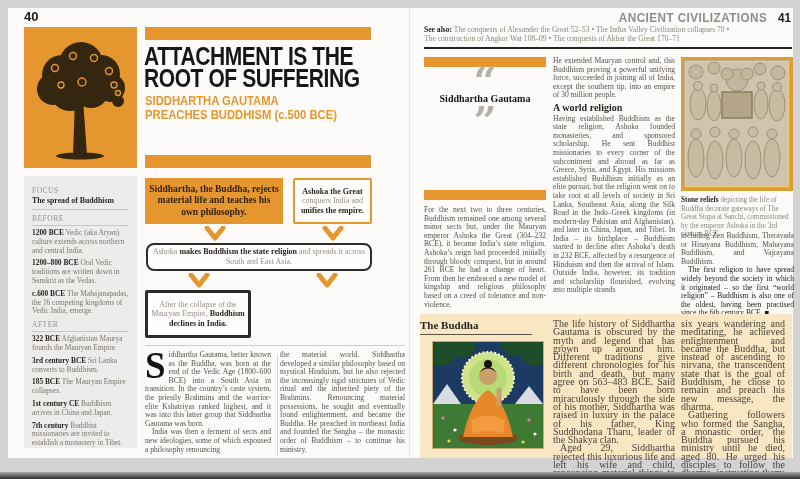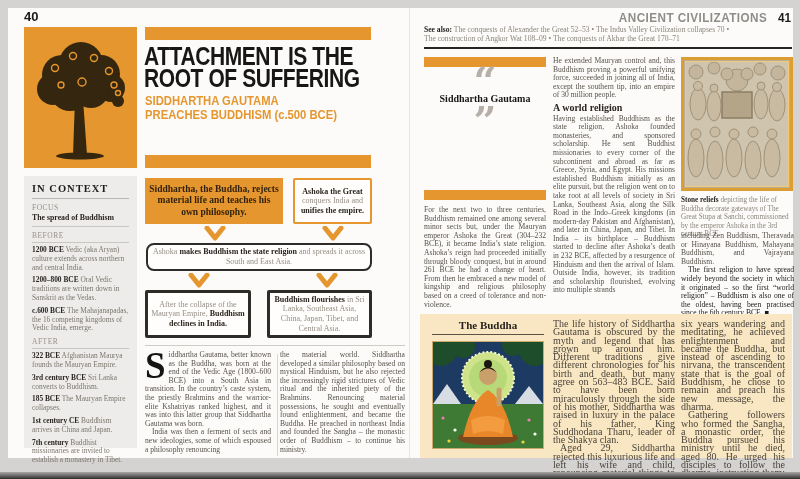--- a/index.html
+++ b/index.html
@@ -112,21 +112,20 @@
   </div>
 
   <div class="abs orange" style="left:137px;top:19px;width:226px;height:13px;"></div>
   <div class="abs big-title" style="left:136px;top:37px;">ATTACHMENT IS THE</div>
   <div class="abs big-title" style="left:136px;top:59px;">ROOT OF SUFFERING</div>
   <div class="abs sub-title" style="left:137px;top:86px;">SIDDHARTHA GAUTAMA</div>
   <div class="abs sub-title" style="left:137px;top:100px;">PREACHES BUDDHISM (c.500 BCE)</div>
   <div class="abs orange" style="left:137px;top:147px;width:226px;height:13px;"></div>
 
   <div class="abs sidebar" style="left:16px;top:168px;width:113px;height:272px;">
-    <div class="sb-head">IN CONTEXT</div>
     <div class="sb-label">FOCUS</div>
     <div class="sb-focus">The spread of Buddhism</div>
     <div class="sb-label sb-sec">BEFORE</div>
     <p class="sb-item"><span class="sb-date">1200 BCE</span> <span>Vedic (aka Aryan) culture extends across northern and central India.</span></p>
     <p class="sb-item"><span class="sb-date">1200–800 BCE</span> <span>Oral Vedic traditions are written down in Sanskrit as the Vedas.</span></p>
     <p class="sb-item"><span class="sb-date">c.600 BCE</span> <span>The Mahajanapadas, the 16 competing kingdoms of Vedic India, emerge.</span></p>
     <div class="sb-label sb-sec">AFTER</div>
     <p class="sb-item"><span class="sb-date">322 BCE</span> <span>Afghanistan Maurya founds the Mauryan Empire.</span></p>
     <p class="sb-item"><span class="sb-date">3rd century BCE</span> <span>Sri Lanka converts to Buddhism.</span></p>
     <p class="sb-item"><span class="sb-date">185 BCE</span> <span>The Mauryan Empire collapses.</span></p>
@@ -157,23 +156,20 @@
       </svg>
   </div>
   <div class="abs arrow" style="left:308px;top:265px;">
     <svg width="22" height="15" viewBox="0 0 22 15">
         <path d="M3 2 L11 12 L19 2" fill="none" stroke="#e5962e" stroke-width="5" stroke-linecap="round" stroke-linejoin="round"></path>
       </svg>
   </div>
   <div class="abs fbox fbox45" style="left:137px;top:282px;width:106px;height:48px;">
       <span><span>After the collapse of the Mauryan Empire, </span><span class="b">Buddhism declines in India.</span></span>
     </div>
-  <div class="abs fbox fbox45" style="left:259px;top:282px;width:105px;height:48px;">
-      <span><span class="b">Buddhism flourishes </span><span>in Sri Lanka, Southeast Asia, China, Japan, Tibet, and Central Asia.</span></span>
-    </div>
 
   <div class="abs" style="left:137px;top:337px;width:260px;height:1px;background:#cfccc8;"></div>
 
   <div class="abs bodytxt" style="left:137px;top:343px;width:126px;">
     <span class="dropcap">S</span>
     <p>iddhartha Gautama, better known as the Buddha, was born at the end of the Vedic Age (1800–600 BCE) into a South Asia in transition. In the country’s caste system, the priestly Brahmins and the warrior-elite Kshatriyas ranked highest, and it was into this latter group that Siddhartha Gautama was born.</p>
     <p class="ind">India was then a ferment of sects and new ideologies, some of which espoused a philosophy renouncing</p>
   </div>
   <div class="abs colrule" style="left:269px;top:346px;width:1px;height:102px;"></div>
   <div class="abs bodytxt" style="left:272px;top:343px;width:125px;">
@@ -244,21 +240,21 @@
       <rect width="106" height="128" fill="none" stroke="#b9ad93" stroke-width="2"></rect>
     </svg>
   </div>
   <div class="abs caption" style="left:673px;top:188px;width:112px;"><span><span class="b">Stone reliefs </span><span>depicting the life of Buddha decorate gateways of The Great Stupa at Sanchi, commissioned by the emperor Ashoka in the 3rd century BCE.</span></span></div>
   <div class="abs bodytxt" style="left:673px;top:224px;width:113px;">
     <p>including Zen Buddhism, Theravada or Hinayana Buddhism, Mahayana Buddhism, and Vajrayana Buddhism.</p>
     <p class="ind endmark">The first religion to have spread widely beyond the society in which it originated – so the first “world religion” – Buddhism is also one of the oldest, having been practised since the 6th century BCE. ■</p>
   </div>
 
   <div class="abs buddha-box" style="left:412px;top:306px;width:372px;height:144px;">
-    <div class="abs bb-head" style="left:12px;top:5px;width:112px;text-align:center;">The Buddha</div>
+    <div class="abs bb-head" style="left:0;top:5px;width:112px;">The Buddha</div>
     <div class="abs" style="left:12px;top:27px;width:112px;height:108px;border:1px solid #caa96f;box-sizing:border-box;">
       <svg width="110" height="106" viewBox="0 0 110 106">
         <rect width="110" height="106" fill="#1d3a63"></rect>
         <g fill="#1d4d2a">
           <circle cx="8" cy="8" r="16"></circle>
             <circle cx="30" cy="4" r="12"></circle>
             <circle cx="102" cy="8" r="16"></circle>
             <circle cx="80" cy="3" r="11"></circle>
         </g>
         <polygon points="0,62 14,42 28,62" fill="#d7dde2"></polygon>

